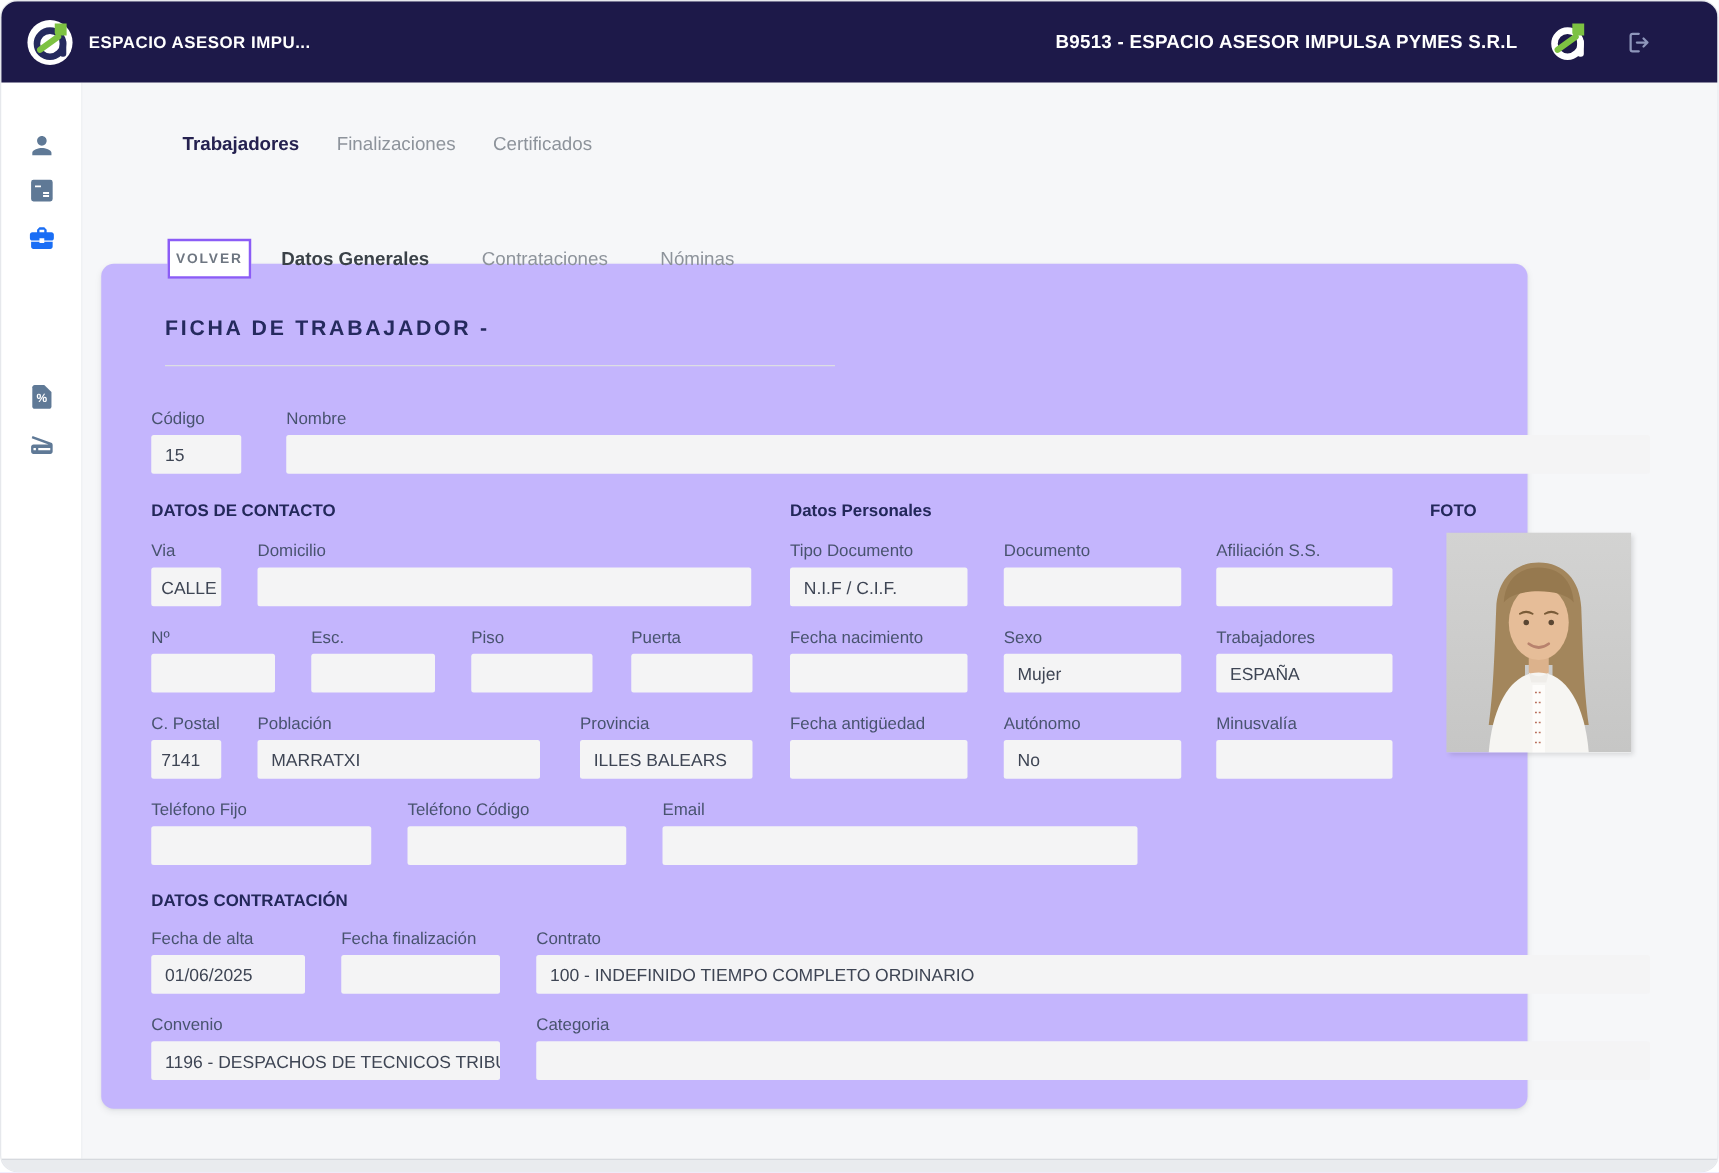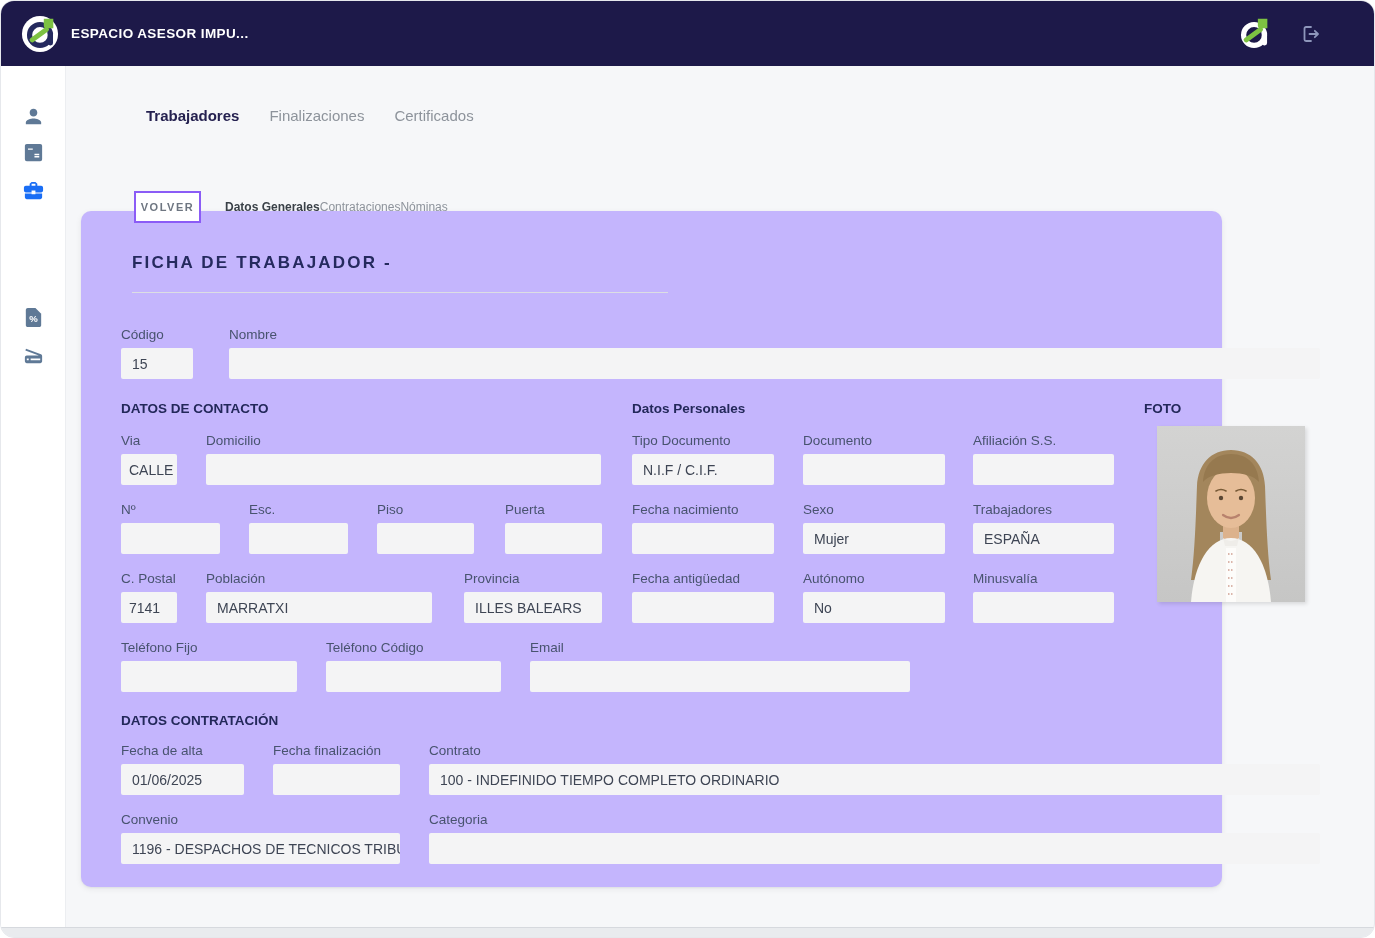--- a/index.html
+++ b/index.html
@@ -25,21 +25,21 @@
 
   
   .tabs { position:absolute; top:106px; left:145px; display:flex; gap:30px; font-size:15px; z-index:5; }
   .tab { color:#8d939b; cursor:pointer; }
   .tab.active { color:#252150; font-weight:bold; }
 
   .subtabs { position:absolute; top:190px; left:133px; display:flex; align-items:center; z-index:6; }
   .volver-btn { width:67px; height:32px; background:#ffffff; border:2px solid #8b5cf6;
                 color:#6e7681; font-weight:bold; font-size:11px; letter-spacing:1.5px;
                 display:flex; align-items:center; justify-content:center; cursor:pointer; }
-  .subtab-items { display:flex; margin-left:24px; font-size:12px; }
+  .subtab-items { display:flex; gap:42px; margin-left:24px; font-size:15px; }
   .subtab { color:#8d939b; cursor:pointer; }
   .subtab.active { color:#3a4148; font-weight:bold; }
 
   
   .card { position:absolute; left:80px; top:210px; width:1141px; height:676px; background:#c4b5fd;
           border-radius:10px; box-shadow:0 2px 6px rgba(16,24,40,.07), 0 1px 2px rgba(16,24,40,.05); z-index:4; }
   .card-title { position:absolute; left:51px; top:42px; font-size:17px; font-weight:bold;
                 color:#252a5e; letter-spacing:2.2px; }
   .title-divider { position:absolute; left:51px; top:81px; width:536px; height:1px; background:#dcdee3; }
 
@@ -66,20 +66,21 @@
       <svg class="logo-badge" viewBox="0 0 40 40">
         <circle cx="20" cy="20" r="19" fill="#ffffff"></circle>
         <circle cx="20" cy="21" r="11" fill="none" stroke="#252a5e" stroke-width="5.5"></circle>
         <rect x="28.2" y="17" width="5.5" height="15" rx="2.5" fill="#252a5e"></rect>
         <rect x="7" y="17.5" width="24" height="5.2" rx="2.6" fill="#7dc242" transform="rotate(-36 20 20)"></rect>
         <path d="M24 4 h10 v10 h-7.5 a2.5 2.5 0 0 1 -2.5 -2.5 z" fill="#7dc242"></path>
       </svg>
       <span class="app-title">ESPACIO ASESOR IMPU...</span>
     </div>
     <div class="nav-right">
+      <span class="company">B9513 - ESPACIO ASESOR IMPULSA PYMES S.R.L</span>
       <svg class="logo-badge" viewBox="0 0 40 40">
         <circle cx="19" cy="21" r="11" fill="none" stroke="#ffffff" stroke-width="5.5"></circle>
         <rect x="27.2" y="17" width="5.5" height="15" rx="2.5" fill="#ffffff"></rect>
         <rect x="6" y="17.5" width="24" height="5.2" rx="2.6" fill="#7dc242" transform="rotate(-36 19 20)"></rect>
         <path d="M23 4 h10 v10 h-7.5 a2.5 2.5 0 0 1 -2.5 -2.5 z" fill="#7dc242"></path>
       </svg>
       <div class="logout-btn">
         <svg width="24" height="24" viewBox="0 0 24 24">
           <path d="M13 5 H8 a1.5 1.5 0 0 0 -1.5 1.5 v11 a1.5 1.5 0 0 0 1.5 1.5 h5" fill="none" stroke="#8e96bb" stroke-width="1.8" stroke-linecap="round"></path>
           <path d="M11.5 12 H19.5 M16.8 8.8 L20 12 l-3.2 3.2" fill="none" stroke="#8e96bb" stroke-width="1.8" stroke-linecap="round" stroke-linejoin="round"></path>

